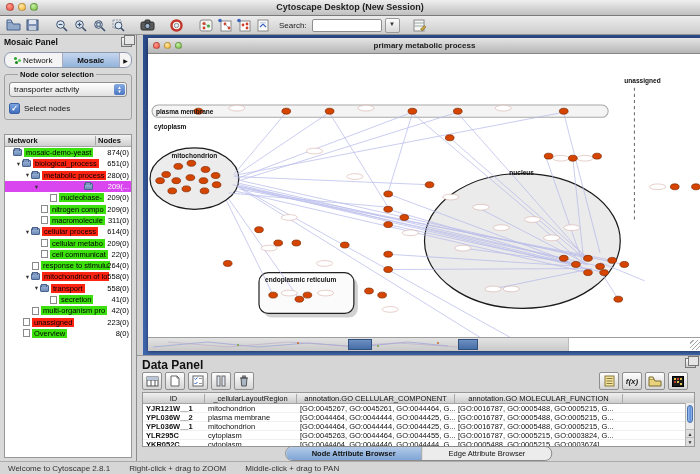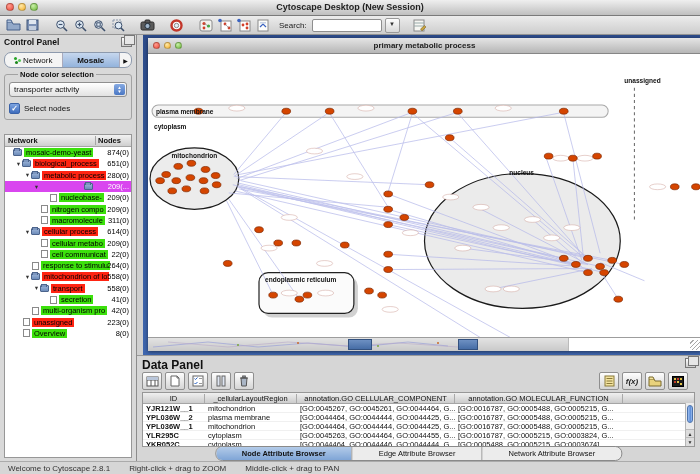--- a/index.html
+++ b/index.html
@@ -231,21 +231,21 @@
         <rect x="1" y="1" width="10" height="11" fill="#f6f6f2" stroke="#8a8a8a"></rect>
         <line x1="1" y1="4" x2="11" y2="4" stroke="#9aa"></line>
         <line x1="1" y1="7" x2="11" y2="7" stroke="#9aa"></line>
         <path d="M9 12l4-4-1.5-1.5L7.5 10z" fill="#c8a23c" stroke="#6e5a22" stroke-width=".5"></path>
       </svg>
     </span>
 </div>
 
 <div class="control-panel">
   <div class="cp-header">
-    <span>Control Panel</span>
+    <span>Mosaic Panel</span>
     <span class="float-ic"></span>
   </div>
   <div class="cp-tabs">
     <div class="cp-tab">
       <span class="net-glyph">
           <i></i>
           <i></i>
           <i></i>
         </span>
       <span>Network</span>
@@ -661,21 +661,20 @@
       </div>
     <div class="dp-scroll">
       <div class="dp-thumb"></div>
       <div class="dp-arr up">▲</div>
       <div class="dp-arr down">▼</div>
     </div>
   </div>
   <div class="dp-tabs">
     <span class="dp-tab sel">Node Attribute Browser</span>
     <span class="dp-tab">Edge Attribute Browser</span>
-    <span class="dp-tab">Network Attribute Browser</span>
   </div>
 </div>
 
 <div class="status-bar">
   <span>Welcome to Cytoscape 2.8.1</span>
   <span>Right-click + drag to ZOOM</span>
   <span>Middle-click + drag to PAN</span>
 </div>
 
 </body></html>

